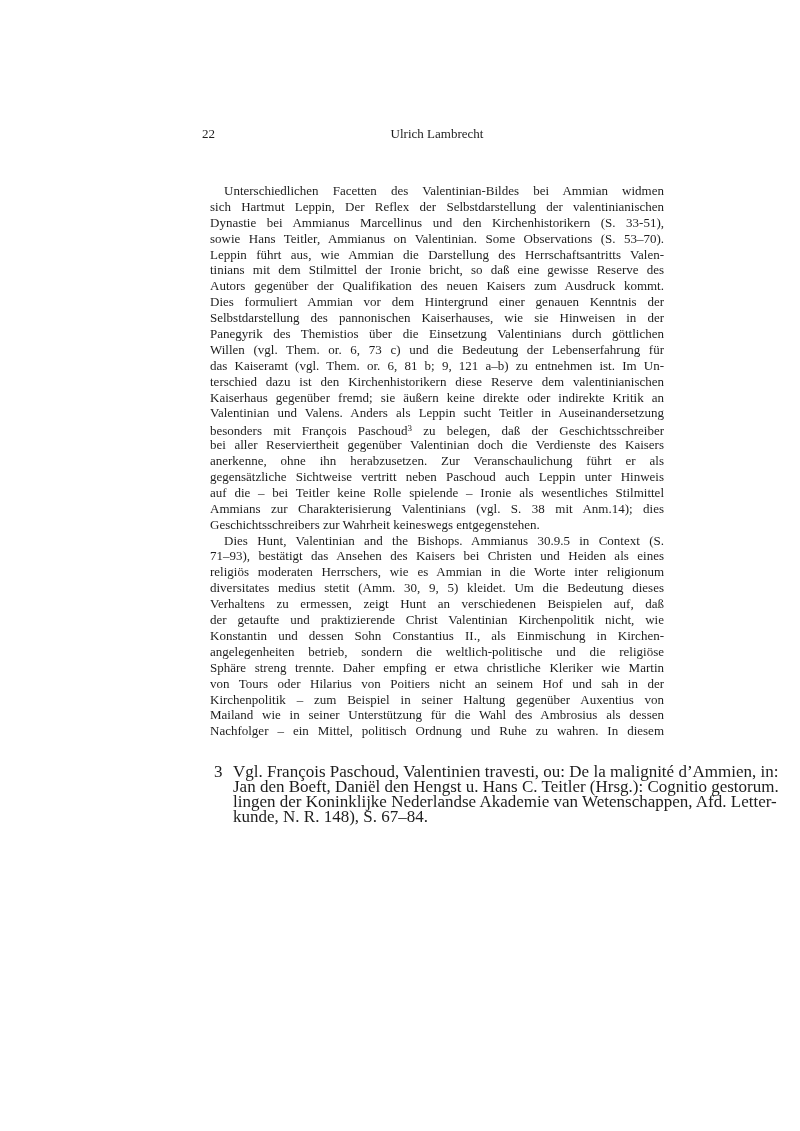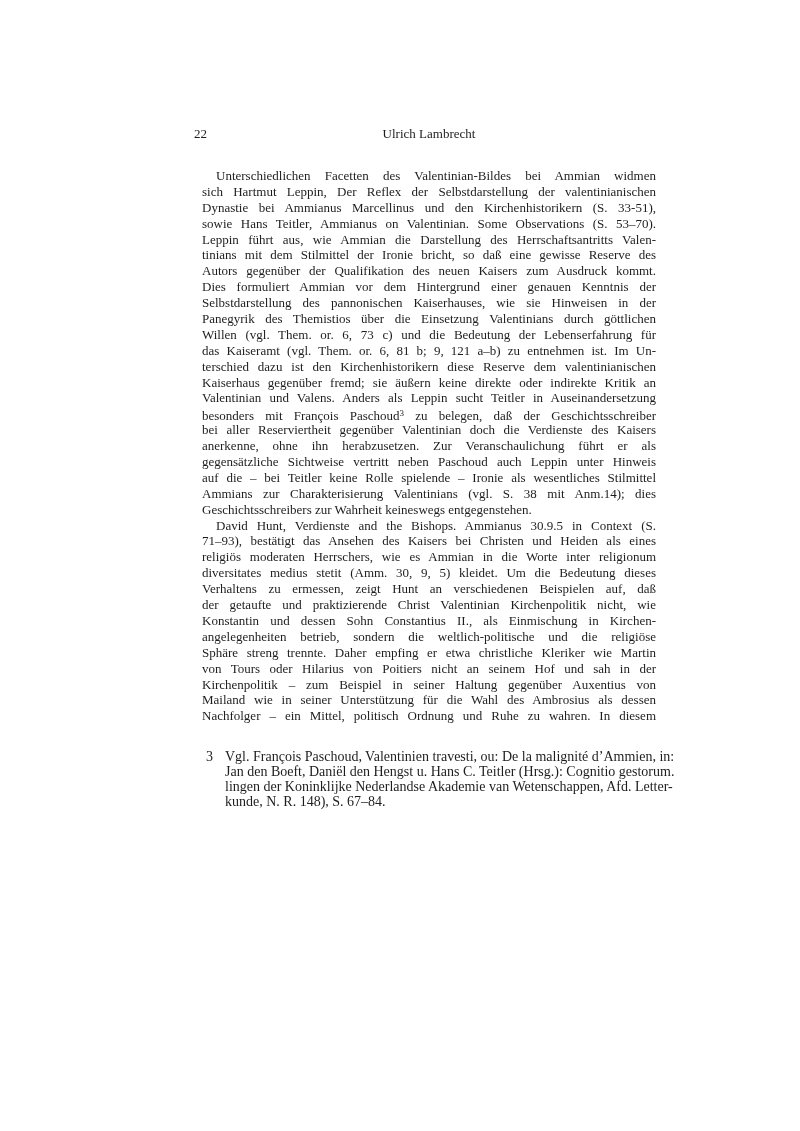--- a/index.html
+++ b/index.html
@@ -11,60 +11,60 @@
     position: relative;
     width: 800px;
     height: 1131px;
     background: #ffffff;
     overflow: hidden;
     font-family: "Liberation Serif", "DejaVu Serif", serif;
     color: #1d1d1d;
   }
   .sheet {
     position: absolute;
-    left: 202px;
+    left: 210px;
     top: 126px;
     width: 454px;
   }
   .running-header {
     position: relative;
     height: 15px;
     font-size: 13px;
     line-height: 15px;
   }
   .pagenum {
     position: absolute;
     left: -8px;
     top: 0;
   }
   .author {
     display: block;
     text-align: center;
   }
   .body-text {
-    margin-top: 27px;
+    margin-top: 42px;
     font-size: 13px;
     line-height: 15.9px;
   }
   .line {
     height: 15.9px;
     text-align: justify;
     text-align-last: justify;
     white-space: nowrap;
   }
   .line.indent { text-indent: 14px; }
   .line.lastline { text-align-last: left; }
   .it { }
   .sup {
     font-size: 9px;
     vertical-align: 4px;
   }
   .footnote {
     margin-top: 25px;
-    font-size: 14px;
+    font-size: 17px;
     line-height: 15px;
   }
   .footnote .line {
     height: 15px;
     padding-left: 23px;
   }
   .fn-marker {
     display: inline-block;
     width: 23px;
     margin-left: -23px;
@@ -102,21 +102,21 @@
           <div class="line"><span>Valentinian und Valens. Anders als Leppin sucht Teitler in Auseinandersetzung</span></div>
           <div class="line"><span>besonders mit François Paschoud</span><span class="sup">3</span><span> zu belegen, daß der Geschichtsschreiber</span></div>
           <div class="line"><span>bei aller Reserviertheit gegenüber Valentinian doch die Verdienste des Kaisers</span></div>
           <div class="line"><span>anerkenne, ohne ihn herabzusetzen. Zur Veranschaulichung führt er als</span></div>
           <div class="line"><span>gegensätzliche Sichtweise vertritt neben Paschoud auch Leppin unter Hinweis</span></div>
           <div class="line"><span>auf die – bei Teitler keine Rolle spielende – Ironie als wesentliches Stilmittel</span></div>
           <div class="line"><span>Ammians zur Charakterisierung Valentinians (vgl. S. 38 mit Anm.14); dies</span></div>
           <div class="line lastline"><span>Geschichtsschreibers zur Wahrheit keineswegs entgegenstehen.</span></div>
         </div>
         <div>
-          <div class="line indent"><span>David Hunt, Verdienste and the Bishops. Ammianus 30.9.5 in Context (S.</span></div>
+          <div class="line indent"><span>Dies Hunt, Valentinian and the Bishops. Ammianus 30.9.5 in Context (S.</span></div>
           <div class="line"><span>71–93), bestätigt das Ansehen des Kaisers bei Christen und Heiden als eines</span></div>
           <div class="line"><span>religiös moderaten Herrschers, wie es Ammian in die Worte </span><span class="it">inter religionum</span></div>
           <div class="line"><span class="it">diversitates medius stetit</span><span> (Amm. 30, 9, 5) kleidet. Um die Bedeutung dieses</span></div>
           <div class="line"><span>Verhaltens zu ermessen, zeigt Hunt an verschiedenen Beispielen auf, daß</span></div>
           <div class="line"><span>der getaufte und praktizierende Christ Valentinian Kirchenpolitik nicht, wie</span></div>
           <div class="line"><span>Konstantin und dessen Sohn Constantius II., als Einmischung in Kirchen-</span></div>
           <div class="line"><span>angelegenheiten betrieb, sondern die weltlich-politische und die religiöse</span></div>
           <div class="line"><span>Sphäre streng trennte. Daher empfing er etwa christliche Kleriker wie Martin</span></div>
           <div class="line"><span>von Tours oder Hilarius von Poitiers nicht an seinem Hof und sah in der</span></div>
           <div class="line"><span>Kirchenpolitik – zum Beispiel in seiner Haltung gegenüber Auxentius von</span></div>

